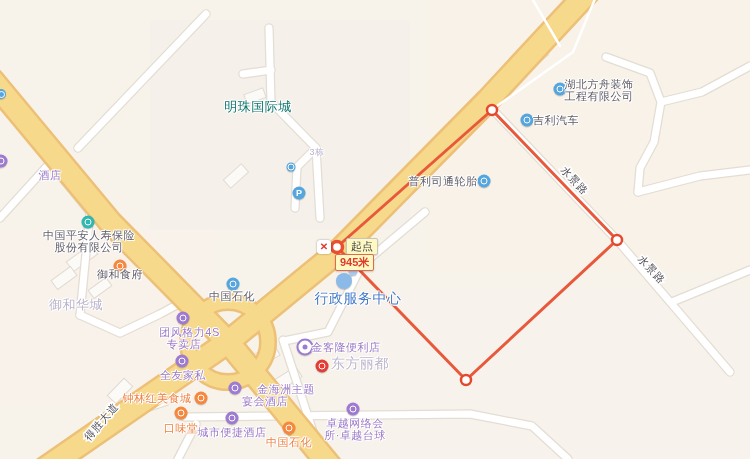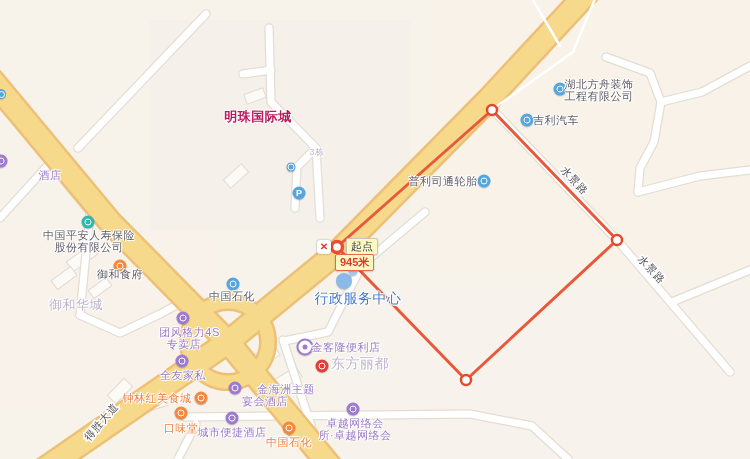--- a/index.html
+++ b/index.html
@@ -96,21 +96,21 @@
           <span class="dot"></span>
         </span>
         <span class="poi-line" style="left: 14px; top: 175px; color: rgb(155, 121, 200); margin-left: 36px;">酒店</span>
       </div>
       <div class="poi">
         <span class="icon" style="left: 1px; top: 94px; width: 10px; height: 10px; background: rgb(85, 166, 223);">
           <span class="dot"></span>
         </span>
       </div>
       <div class="poi">
-        <span class="poi-line" style="left: 258px; top: 117px; color: #be185d; font-size: 13px; font-weight: bold;">明珠国际城</span>
+        <span class="poi-line" style="left: 258px; top: 107px; color: #0f766e; font-size: 13px;">明珠国际城</span>
       </div>
       <div class="poi">
         <span class="poi-line" style="left: 317px; top: 152px; color: rgb(188, 179, 203); font-size: 9px;">3栋</span>
       </div>
       <div class="poi">
         <span class="icon" style="left: 291px; top: 167px; width: 9px; height: 9px; background: rgb(85, 166, 223);">
           <span class="dot"></span>
         </span>
       </div>
       <div class="poi">
@@ -218,19 +218,19 @@
         <span class="icon" style="left: 322px; top: 366px; width: 13px; height: 13px; background: rgb(226, 62, 53);">
           <span class="dot"></span>
         </span>
         <span class="poi-line" style="left: 360px; top: 364px; color: rgb(188, 179, 203); font-size: 14px;">东方丽都</span>
       </div>
       <div class="poi">
         <span class="icon" style="left: 353px; top: 409px; width: 13px; height: 13px; background: rgb(158, 123, 208);">
           <span class="dot"></span>
         </span>
         <span class="poi-line" style="left: 355px; top: 423px; color: rgb(155, 121, 200);">卓越网络会</span>
-        <span class="poi-line" style="left: 355px; top: 435px; color: rgb(155, 121, 200);">所·卓越网络会</span>
+        <span class="poi-line" style="left: 355px; top: 435px; color: rgb(155, 121, 200);">所·卓越台球</span>
       </div>
       <div class="close-btn" style="left: 317px; top: 240px;">✕</div>
       <div class="m-box" style="left: 346px; top: 238px; color: rgb(60, 60, 70);">起点</div>
       <div class="m-box" style="left: 335px; top: 254px; color: rgb(224, 58, 44); border-color: rgb(226, 105, 74); font-weight: bold;">945米</div>
     </div>
 </div>
 
 </body></html>

